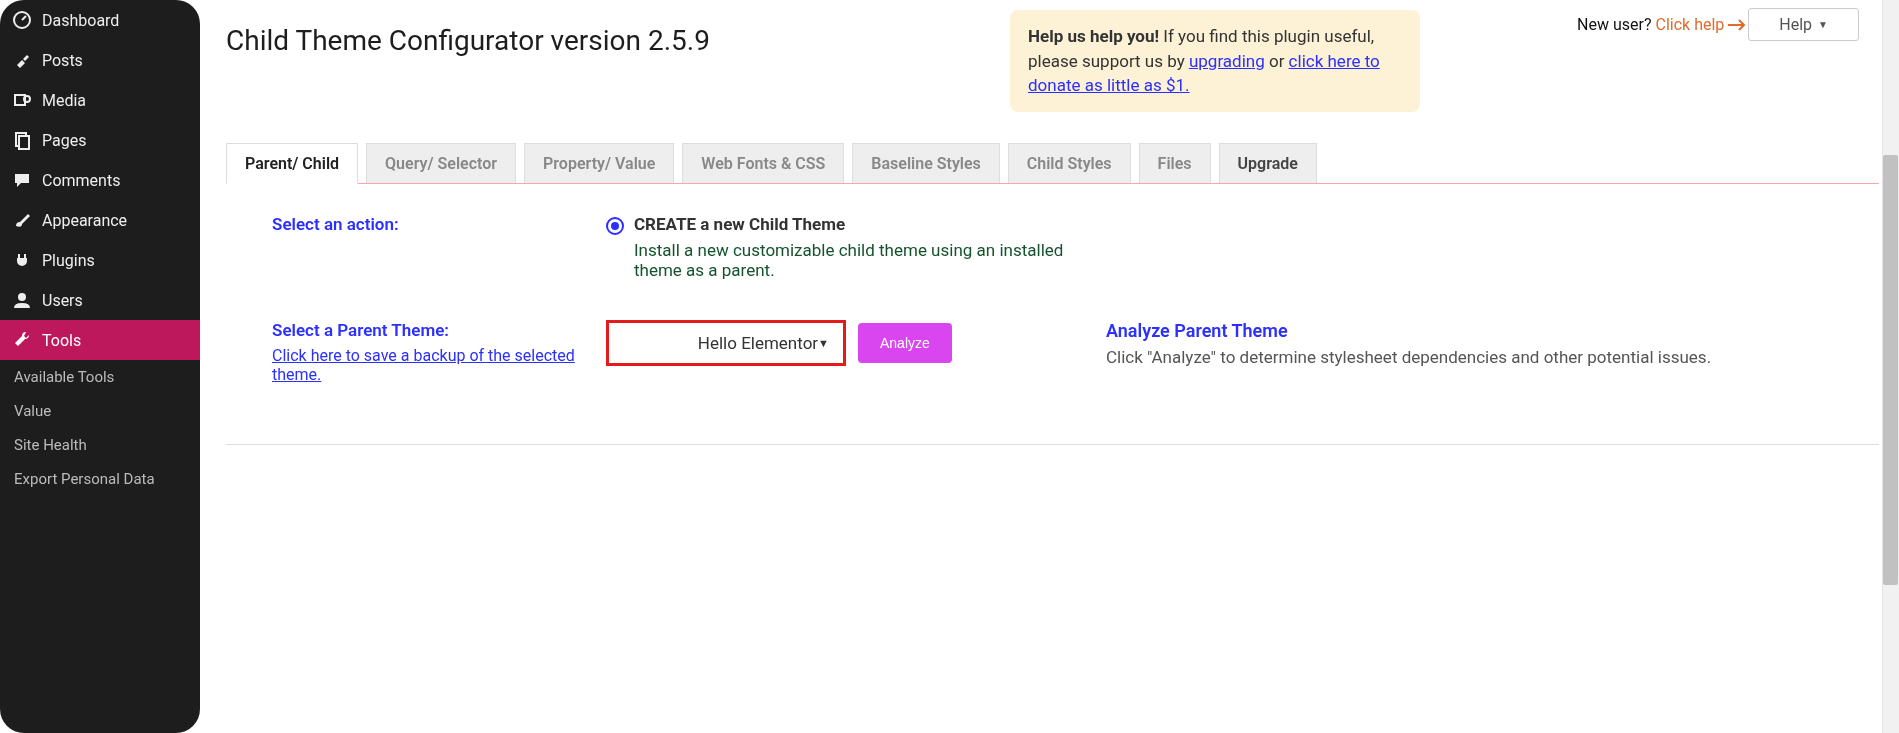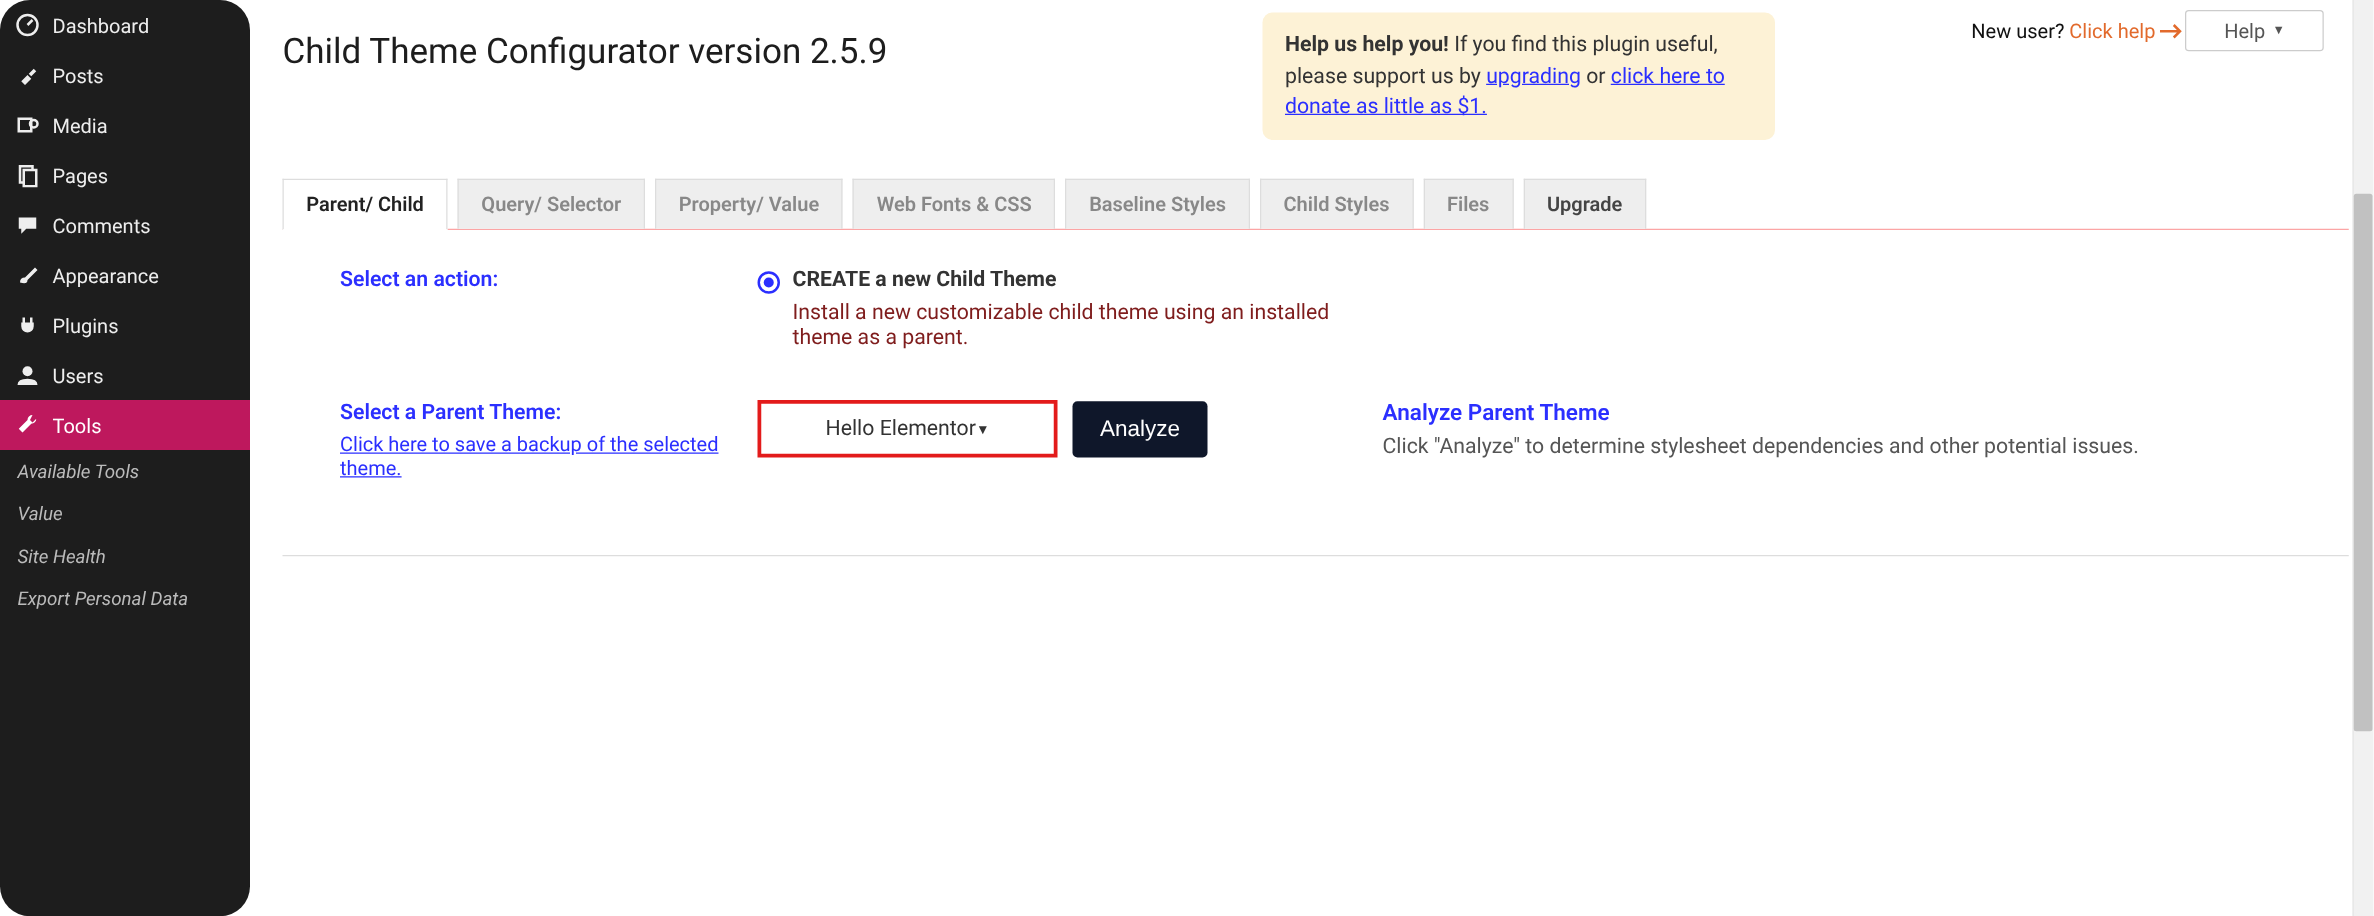--- a/index.html
+++ b/index.html
@@ -6,21 +6,21 @@
 body { font-family: -apple-system, BlinkMacSystemFont, "Segoe UI", Roboto, sans-serif; font-size: 14px; color: #333; background: #fff; }
 
 .layout { display: flex; width: 1899px; height: 733px; overflow: hidden; }
 
 
 .sidebar { width: 200px; background: #1d1d1d; color: #eee; flex-shrink: 0; border-radius: 24px; }
 .sidebar-item { display: flex; align-items: center; padding: 10px 12px; cursor: pointer; font-size: 16px; color: #eee; }
 .sidebar-item .icon { width: 20px; height: 20px; margin-right: 10px; display: flex; align-items: center; justify-content: center; }
 .sidebar-item.active { background: #be185d; color: #fff; position: relative; }
 .sidebar-item.active::after { content: ""; position: absolute; right: -8px; top: 50%; margin-top: -8px; border: 8px solid transparent; border-right-color: #fff; }
-.sidebar-sub { padding: 8px 14px; font-size: 15px; color: #bbb; cursor: pointer; font-style: italic; }
+.sidebar-sub { padding: 8px 14px; font-size: 15px; color: #bbb; cursor: pointer; }
 
 
 .main { flex: 1; position: relative; padding: 0 20px; background: #fff; overflow-y: auto; }
 .page-title { font-size: 28px; font-weight: 400; color: #1d1d1d; padding: 24px 0 16px 6px; }
 
 
 .top-right { position: absolute; top: 8px; right: 40px; display: flex; align-items: center; font-size: 16px; }
 .new-user-text { color: #111; }
 .click-help { color: #e26a2c; cursor: pointer; display: inline-flex; align-items: center; gap: 4px; }
 .help-btn { border: 1px solid #ccc; border-radius: 3px; padding: 6px 30px; cursor: pointer; display: inline-flex; align-items: center; gap: 6px; color: #555; background:#fff; }
@@ -43,27 +43,27 @@
 .col-label .sub-link { display: block; text-decoration: underline; color: #2b2fff; font-weight: 400; margin-top: 6px; font-size: 16px; cursor: pointer; }
 .col-mid { width: 500px; }
 .col-right { flex: 1; color: #555; font-size: 17px; }
 .col-right h4 { color: #2b2fff; font-weight: 600; font-size: 18px; margin-bottom: 6px; }
 
 
 .radio-line { display: flex; align-items: flex-start; gap: 10px; }
 .radio-circle { width: 18px; height: 18px; border: 2px solid #2b2fff; border-radius: 50%; display: flex; align-items: center; justify-content: center; margin-top: 3px; flex-shrink:0; }
 .radio-circle .dot { width: 8px; height: 8px; background: #2b2fff; border-radius: 50%; }
 .radio-text strong { font-weight: 700; font-size: 17px; }
-.radio-desc { color: #7f1d1d; font-size: 17px; margin-top: 6px; }
+.radio-desc { color: #14532d; font-size: 17px; margin-top: 6px; }
 
 
 .select-wrap { display: flex; gap: 12px; align-items: center; }
-.select-box { width: 240px; height: 46px; border: 3px solid #e31b1b; background: #fff; display: flex; align-items: center; justify-content: center; padding: 0 14px; font-size: 17px; cursor: pointer; }
+.select-box { width: 240px; height: 46px; border: 3px solid #e31b1b; background: #fff; display: flex; align-items: center; justify-content: flex-end; padding: 0 14px; font-size: 17px; cursor: pointer; }
 .select-box .tri { font-size: 11px; color: #333; }
-.analyze-btn { background: #0f172a; color: #fff; border: none; border-radius: 4px; padding: 12px 22px; font-size: 18px; cursor: pointer; }
+.analyze-btn { background: #d946ef; color: #fff; border: none; border-radius: 4px; padding: 12px 22px; font-size: 14px; cursor: pointer; }
 
 
 .scrollbar-track { position:absolute; right:0; top:0; bottom:0; width:17px; background:#f1f1f1; border-left:1px solid #e5e5e5;}
 .scrollbar-thumb { position:absolute; right:1px; top:155px; width:15px; height:430px; background:#c1c1c1; border-radius:2px;}
 
 svg { display:block; }
 </style>
 </head>
 <body>
 

